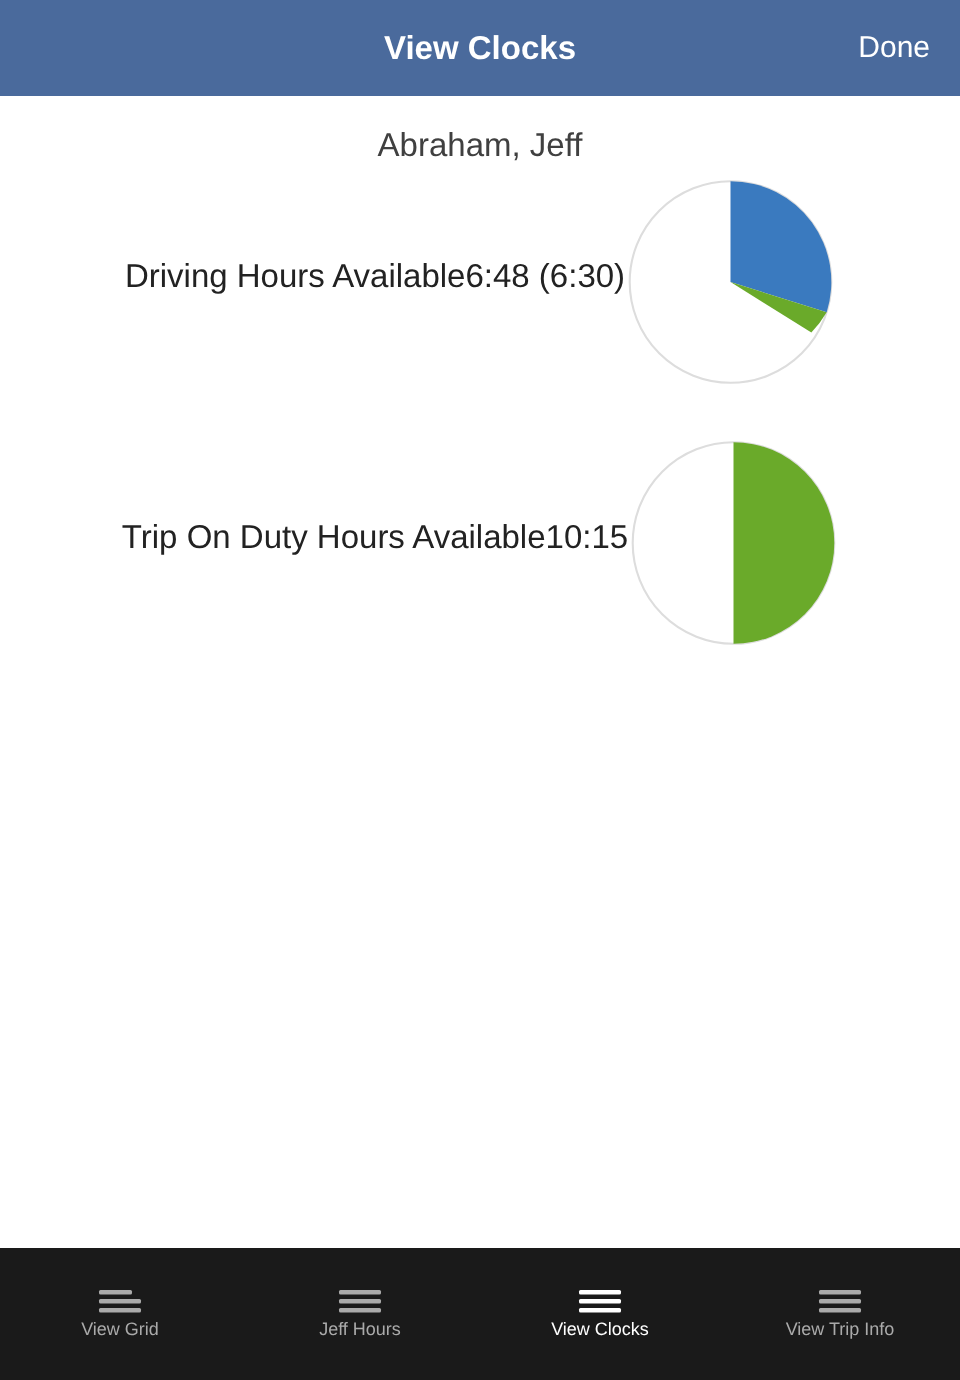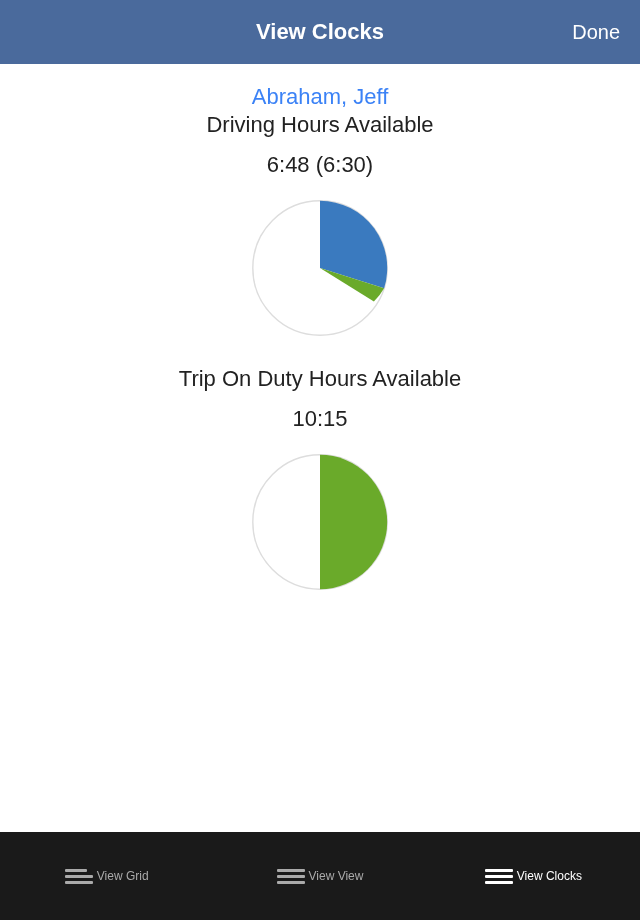--- a/index.html
+++ b/index.html
@@ -41,21 +41,21 @@
       overflow-y: auto;
       display: flex;
       flex-direction: column;
       align-items: center;
       padding: 20px 0 10px;
     }
 
     
     .driver-name {
       font-size: 22px;
-      color: #3b82f6;
+      color: #404040;
       margin-bottom: 2px;
     }
 
     
     .section-label {
       font-size: 22px;
       color: #222;
       text-align: center;
       margin-bottom: 2px;
     }
@@ -64,21 +64,21 @@
       color: #222;
       text-align: center;
       margin-bottom: 14px;
       margin-top: 12px;
     }
 
     
     .chart-container {
       margin-bottom: 28px;
       display: flex;
-      flex-direction: column;
+      flex-direction: row;
       align-items: center;
     }
     .pie-wrap {
       width: 140px;
       height: 140px;
       margin: 6px 0 0;
     }
     svg.pie {
       width: 140px;
       height: 140px;
@@ -91,21 +91,21 @@
       left: 0;
       width: 640px;
       height: 88px;
       background: #1a1a1a;
       display: flex;
       align-items: stretch;
     }
     .tab-item {
       flex: 1;
       display: flex;
-      flex-direction: row;
+      flex-direction: column;
       align-items: center;
       justify-content: center;
       cursor: pointer;
       color: #aaa;
       gap: 4px;
     }
     .tab-item.active {
       color: #fff;
     }
     .tab-item .tab-icon {
@@ -184,27 +184,35 @@
     </div>
     <span class="tab-label">View Grid</span>
   </div>
 
   <div class="tab-item">
     <div class="tab-icon">
       <span></span>
         <span></span>
         <span></span>
     </div>
-    <span class="tab-label">View View</span>
+    <span class="tab-label">Jeff Hours</span>
   </div>
 
   <div class="tab-item active">
     <div class="tab-icon active-icon">
       <span></span>
         <span></span>
         <span></span>
     </div>
     <span class="tab-label">View Clocks</span>
   </div>
 
+  <div class="tab-item">
+    <div class="tab-icon">
+      <span></span>
+        <span></span>
+        <span></span>
+    </div>
+    <span class="tab-label">View Trip Info</span>
+  </div>
 
 
 </div>
 
 </body></html>

